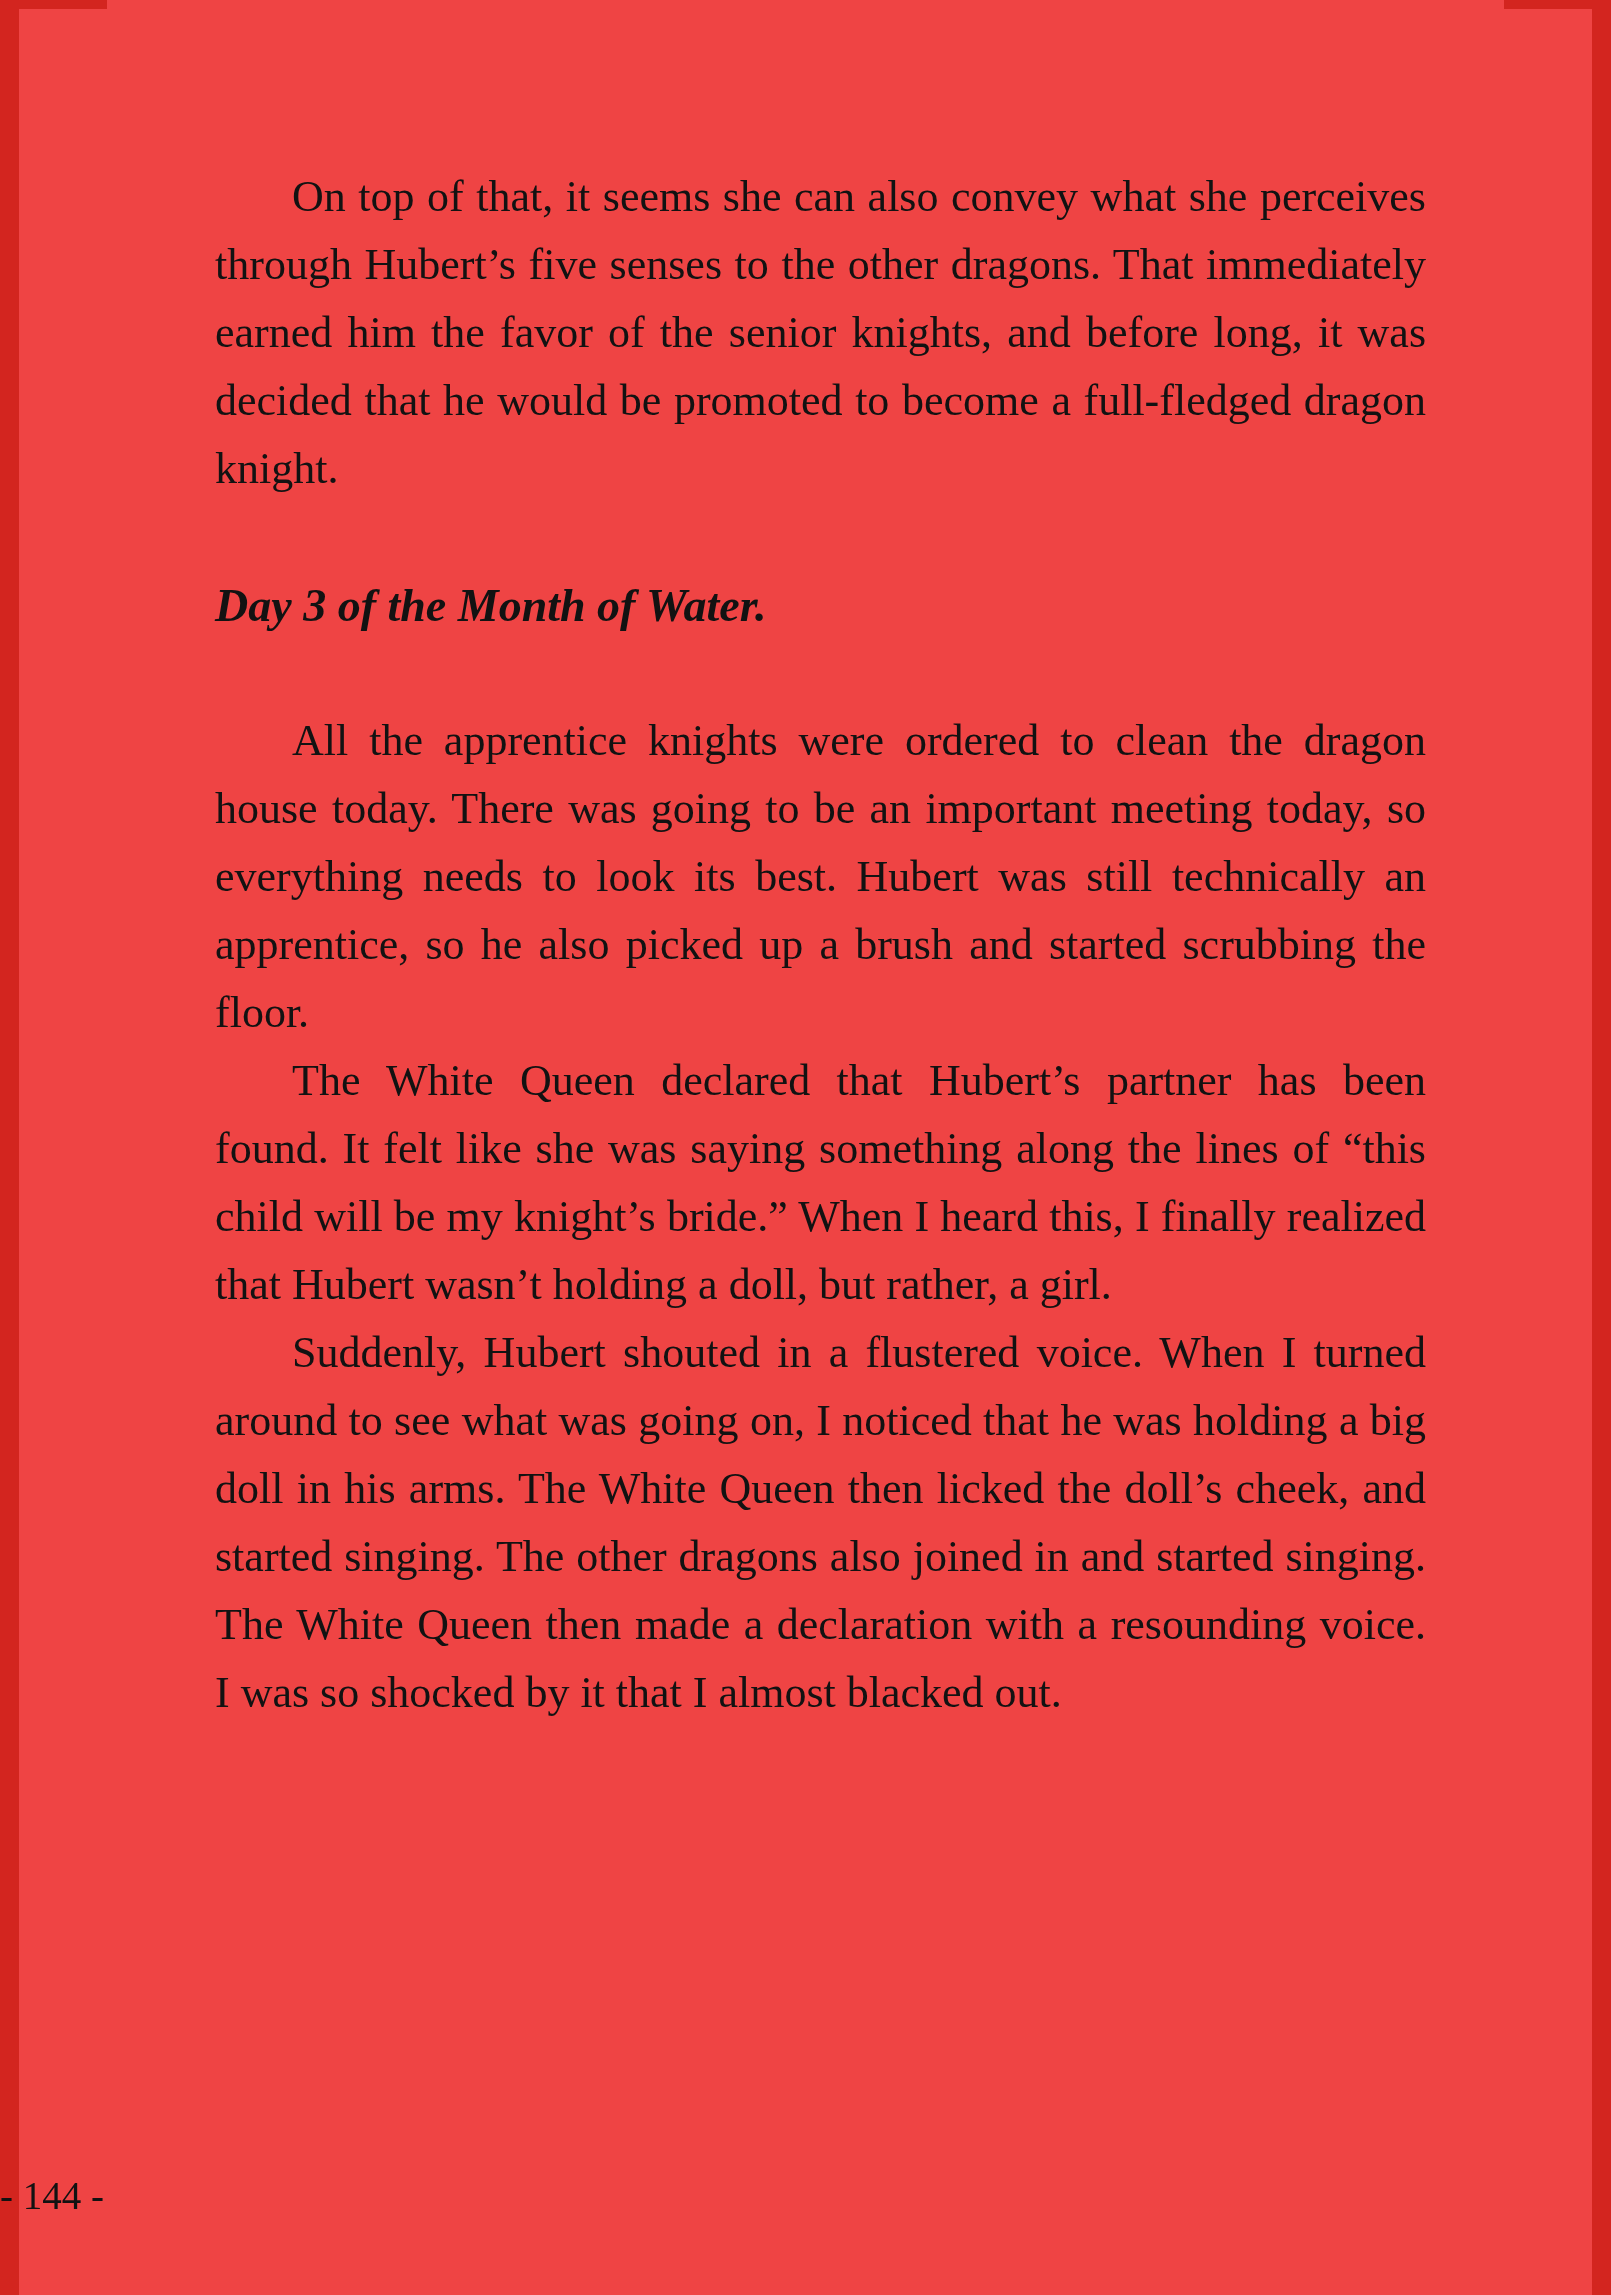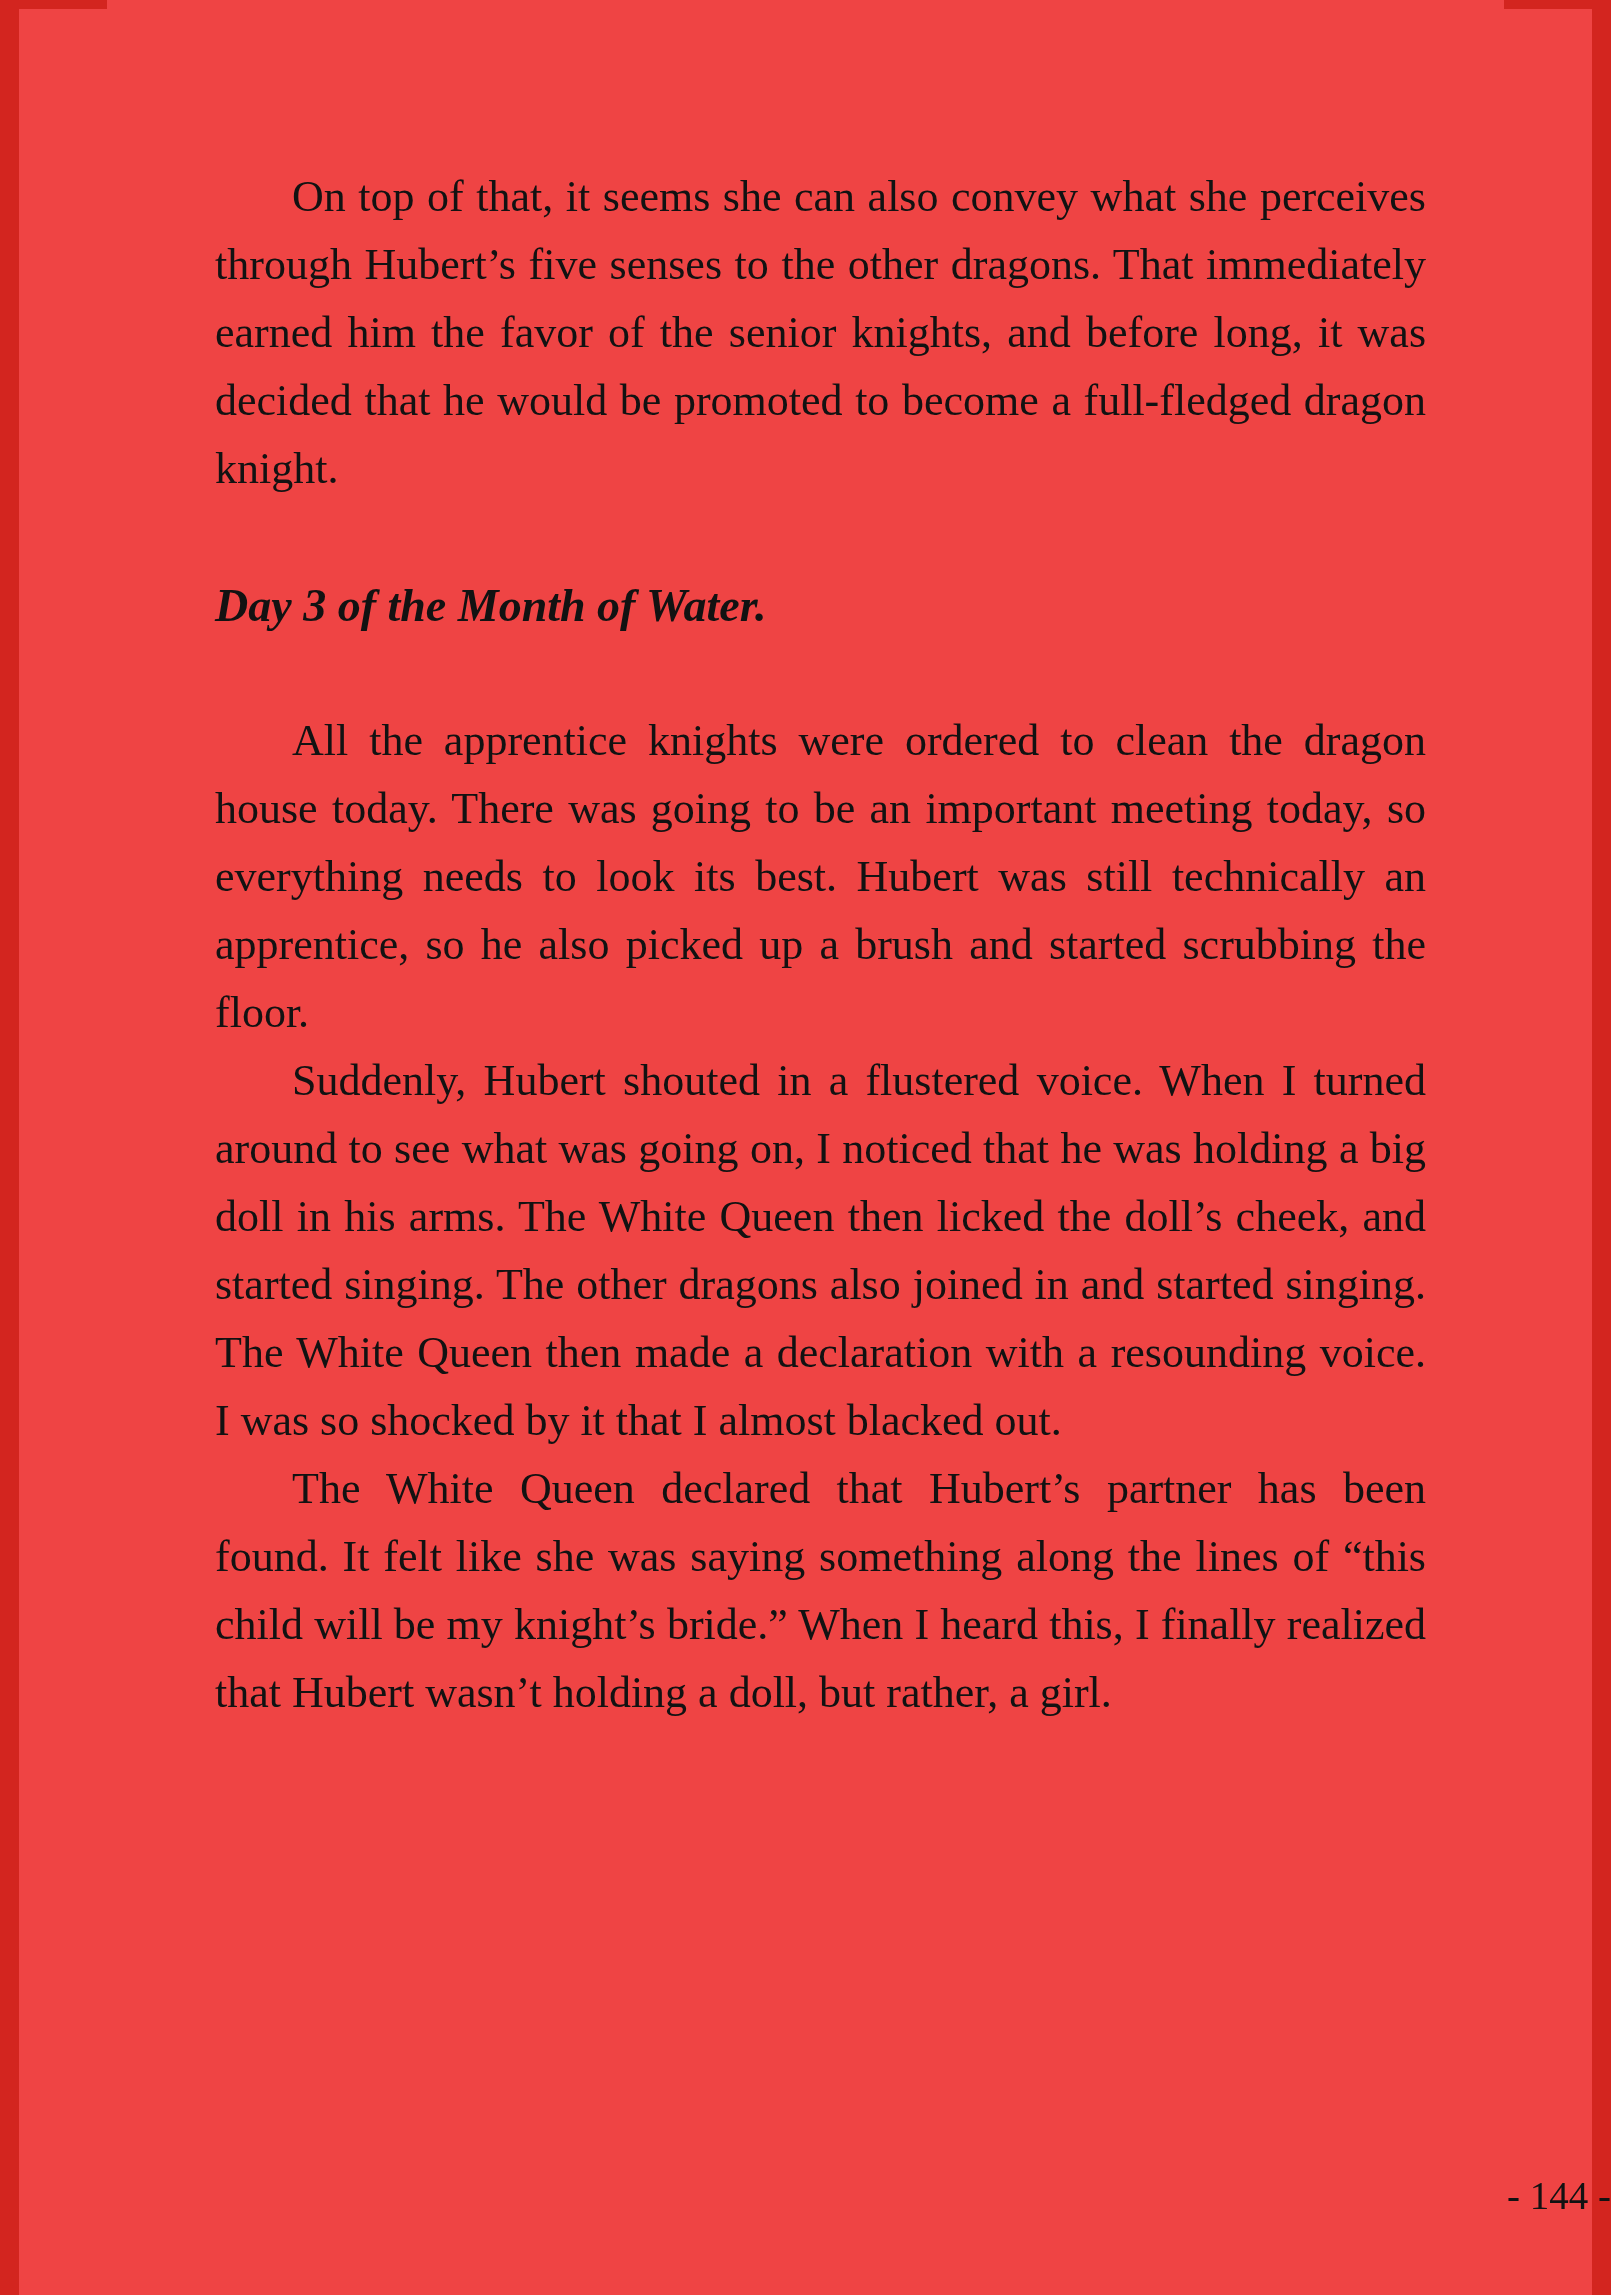--- a/index.html
+++ b/index.html
@@ -68,21 +68,21 @@
     margin-bottom: 67px;
     text-align: left;
     color: #121212;
   }
 
   .page-number {
     position: absolute;
     left: 0;
     bottom: 77px;
     width: 1611px;
-    text-align: right;
+    text-align: left;
     font-size: 39px;
     color: #121212;
     font-family: "Liberation Serif", "DejaVu Serif", serif;
   }
 </style>
 </head>
 <body>
 
 <div class="page">
 
@@ -90,20 +90,20 @@
   <div class="edge-right"></div>
   <div class="edge-top-left"></div>
   <div class="edge-top-right"></div>
 
   <div class="text-block">
     <p>On top of that, it seems she can also convey what she perceives through Hubert’s five senses to the other dragons. That immediately earned him the favor of the senior knights, and before long, it was decided that he would be promoted to become a full-fledged dragon knight.</p>
 
     <h2 class="section-heading">Day 3 of the Month of Water.</h2>
 
     <p>All the apprentice knights were ordered to clean the dragon house today. There was going to be an important meeting today, so everything needs to look its best. Hubert was still technically an apprentice, so he also picked up a brush and started scrubbing the floor.</p>
+    <p>The White Queen declared that Hubert’s partner has been found. It felt like she was saying something along the lines of “this child will be my knight’s bride.” When I heard this, I finally realized that Hubert wasn’t holding a doll, but rather, a girl.</p>
     <p>Suddenly, Hubert shouted in a flustered voice. When I turned around to see what was going on, I noticed that he was holding a big doll in his arms. The White Queen then licked the doll’s cheek, and started singing. The other dragons also joined in and started singing. The White Queen then made a declaration with a resounding voice. I was so shocked by it that I almost blacked out.</p>
-    <p>The White Queen declared that Hubert’s partner has been found. It felt like she was saying something along the lines of “this child will be my knight’s bride.” When I heard this, I finally realized that Hubert wasn’t holding a doll, but rather, a girl.</p>
   </div>
 
   <div class="page-number">- 144 -</div>
 
 </div>
 
 
 </body></html>

